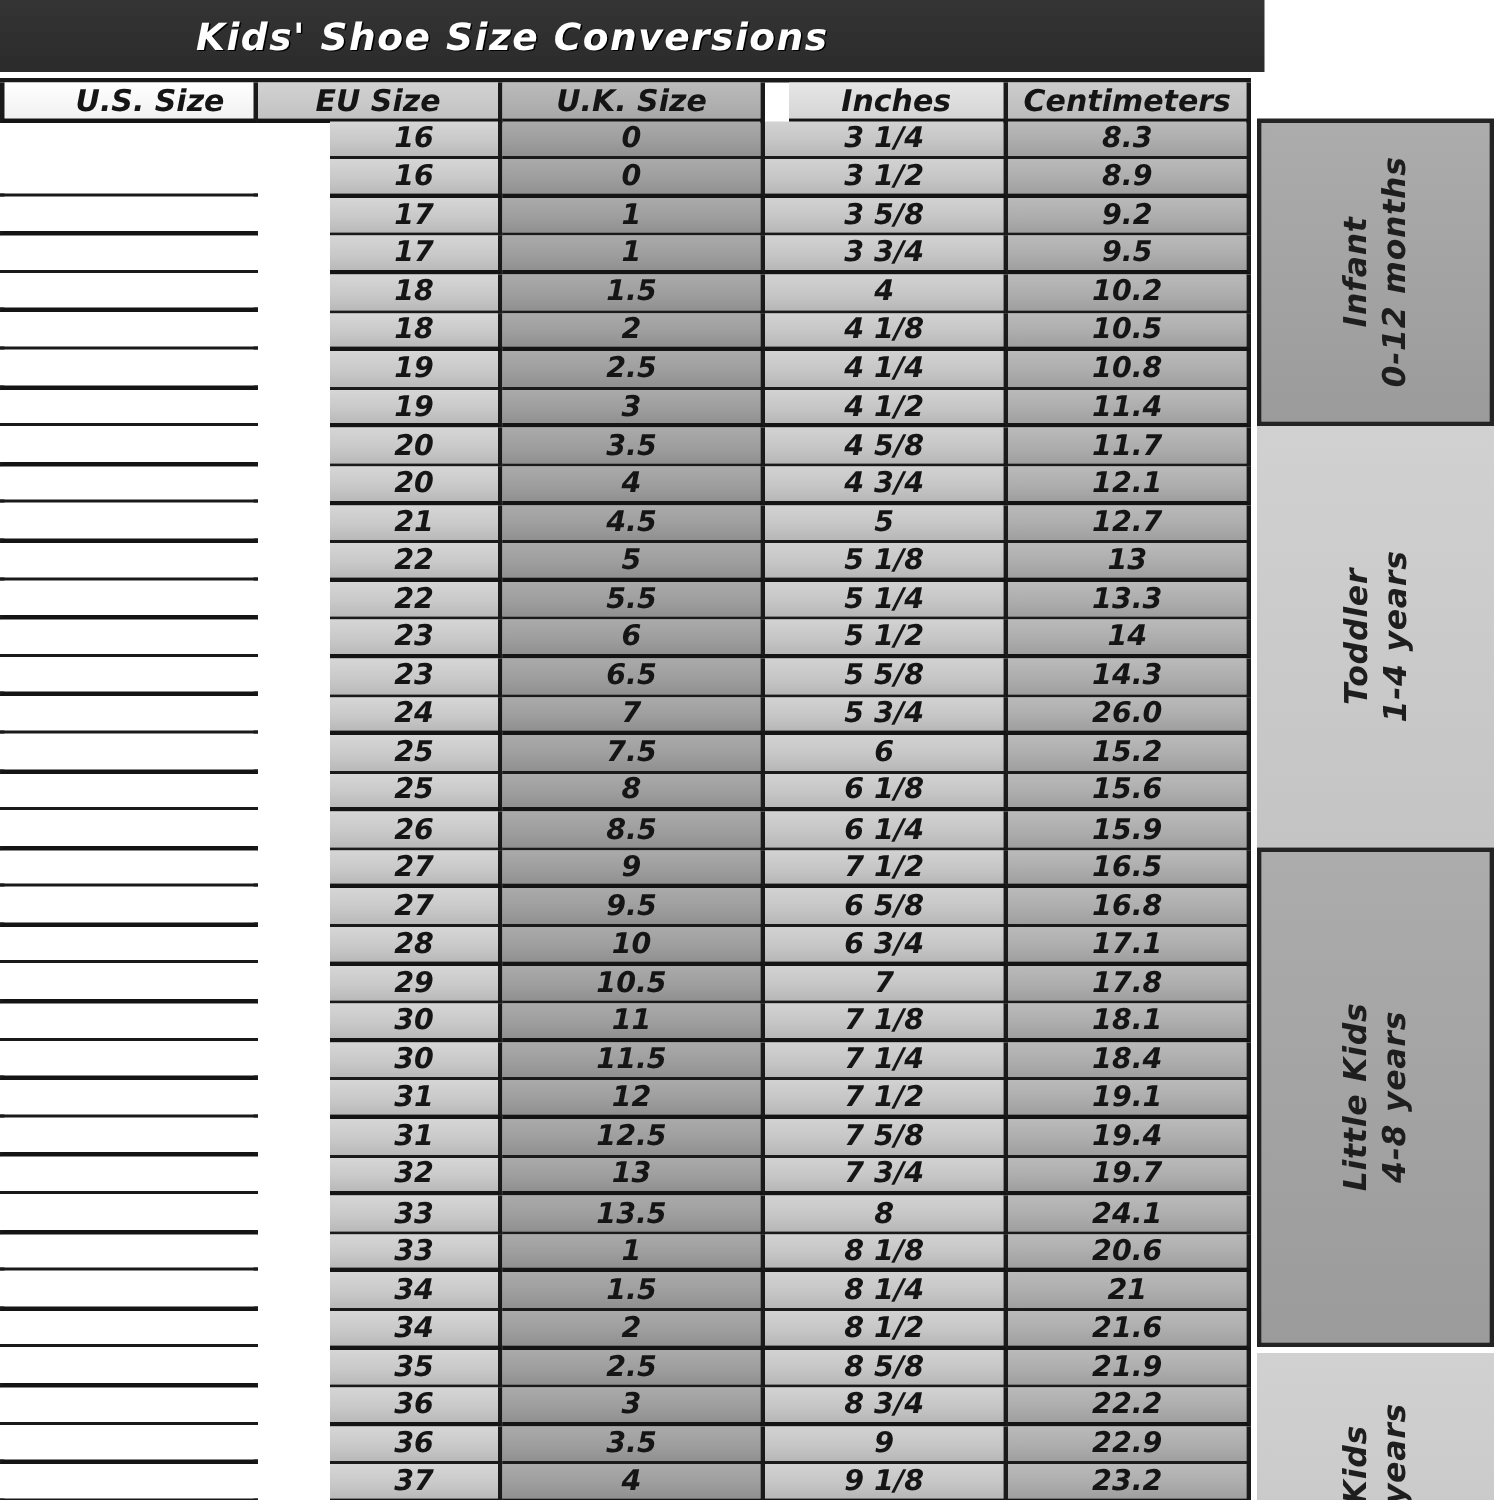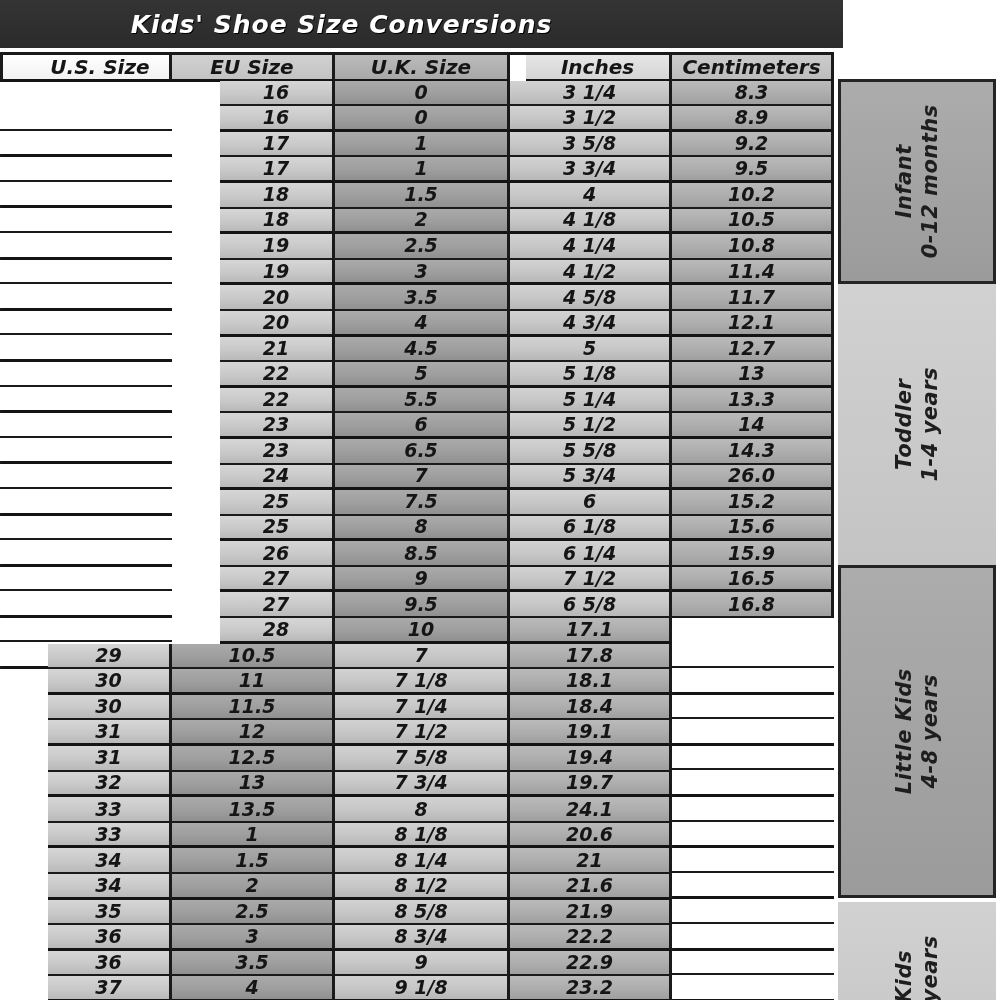--- a/index.html
+++ b/index.html
@@ -193,20 +193,21 @@
       <div class="cell c3 pair">7 1/2</div>
       <div class="cell c4 pair">16.5</div>
       <div class="cell c0 first">10.5</div>
       <div class="cell c1">27</div>
       <div class="cell c2">9.5</div>
       <div class="cell c3">6 5/8</div>
       <div class="cell c4">16.8</div>
       <div class="cell c0 first pair">11</div>
       <div class="cell c1 pair">28</div>
       <div class="cell c2 pair">10</div>
+      <div class="cell c3 pair">6 3/4</div>
       <div class="cell c4 pair">17.1</div>
       <div class="cell c0 first">11.5</div>
       <div class="cell c1">29</div>
       <div class="cell c2">10.5</div>
       <div class="cell c3">7</div>
       <div class="cell c4">17.8</div>
       <div class="cell c0 first pair">12</div>
       <div class="cell c1 pair">30</div>
       <div class="cell c2 pair">11</div>
       <div class="cell c3 pair">7 1/8</div>

